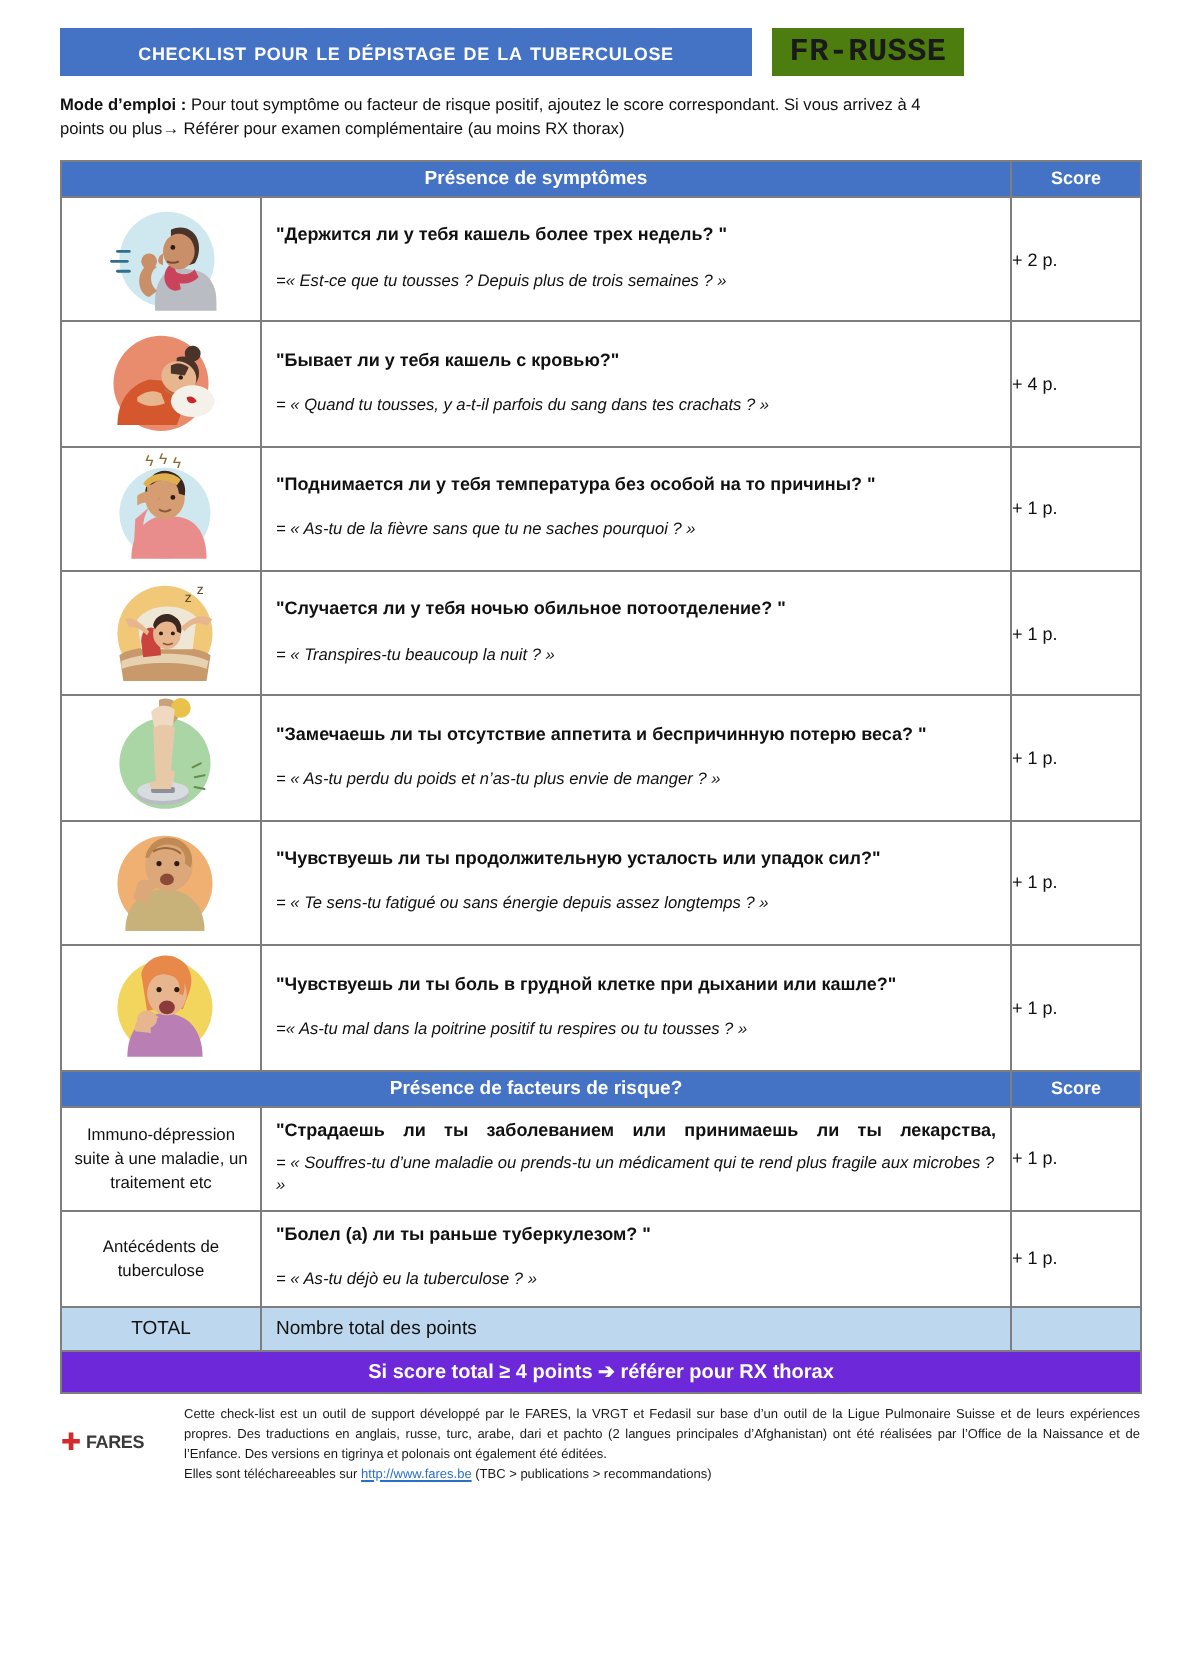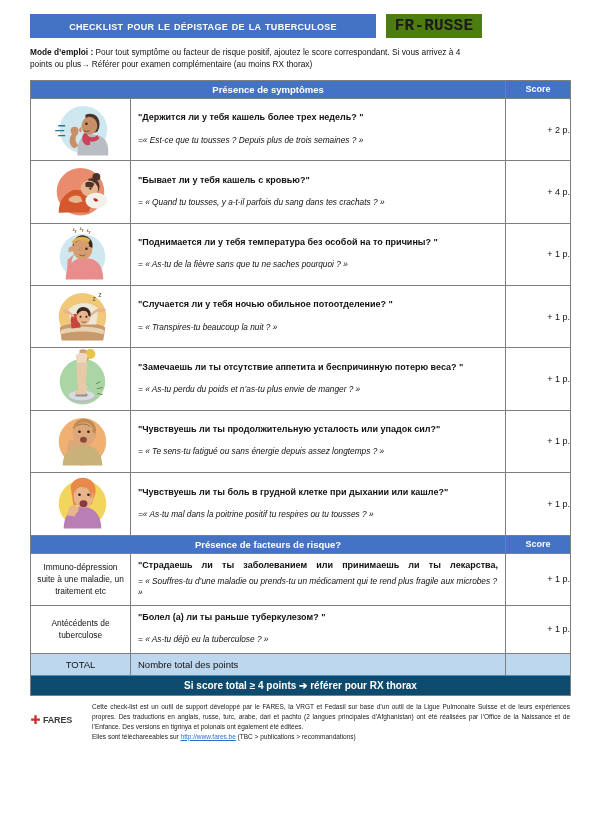--- a/index.html
+++ b/index.html
@@ -63,21 +63,21 @@
     text-align: center;
     padding: 3px 0;
     border-color: #2e57a4;
     margin-left: 48px;
   }
   .section-head .score-head { font-size: 9px; }
 
   .cell-img { padding: 0; text-align: center; }
   .cell-text { padding: 6px 7px 7px 7px; }
   .cell-score {
-    text-align: right; font-size: 9px; color: #111;
+    text-align: left; font-size: 9px; color: #111;
   }
 
   .q-ru {
     font-size: 9px; font-weight: bold; color: #111;
     line-height: 1.25;
   }
   .q-ru.justify { text-align: justify; text-align-last: justify; }
   .q-fr {
     margin-top: 11px;
     font-size: 8.3px; font-style: italic; color: #111;
@@ -92,21 +92,21 @@
 
   .total-row td {
     background: #BDD7EE;
     font-size: 9.5px; color: #111;
     padding: 5px 7px;
   }
   .total-row .total-key { text-align: center; }
   .total-row .total-desc { font-weight: normal; }
 
   .footer-banner td {
-    background: #0c4a6e;
+    background: #6d28d9;
     color: #fff;
     text-align: center;
     font-size: 10px; font-weight: bold;
     padding: 4px 0;
     border-color: #2e57a4;
   }
 
   
   .illu { width: 100%; height: 100%; display: block; }
 

